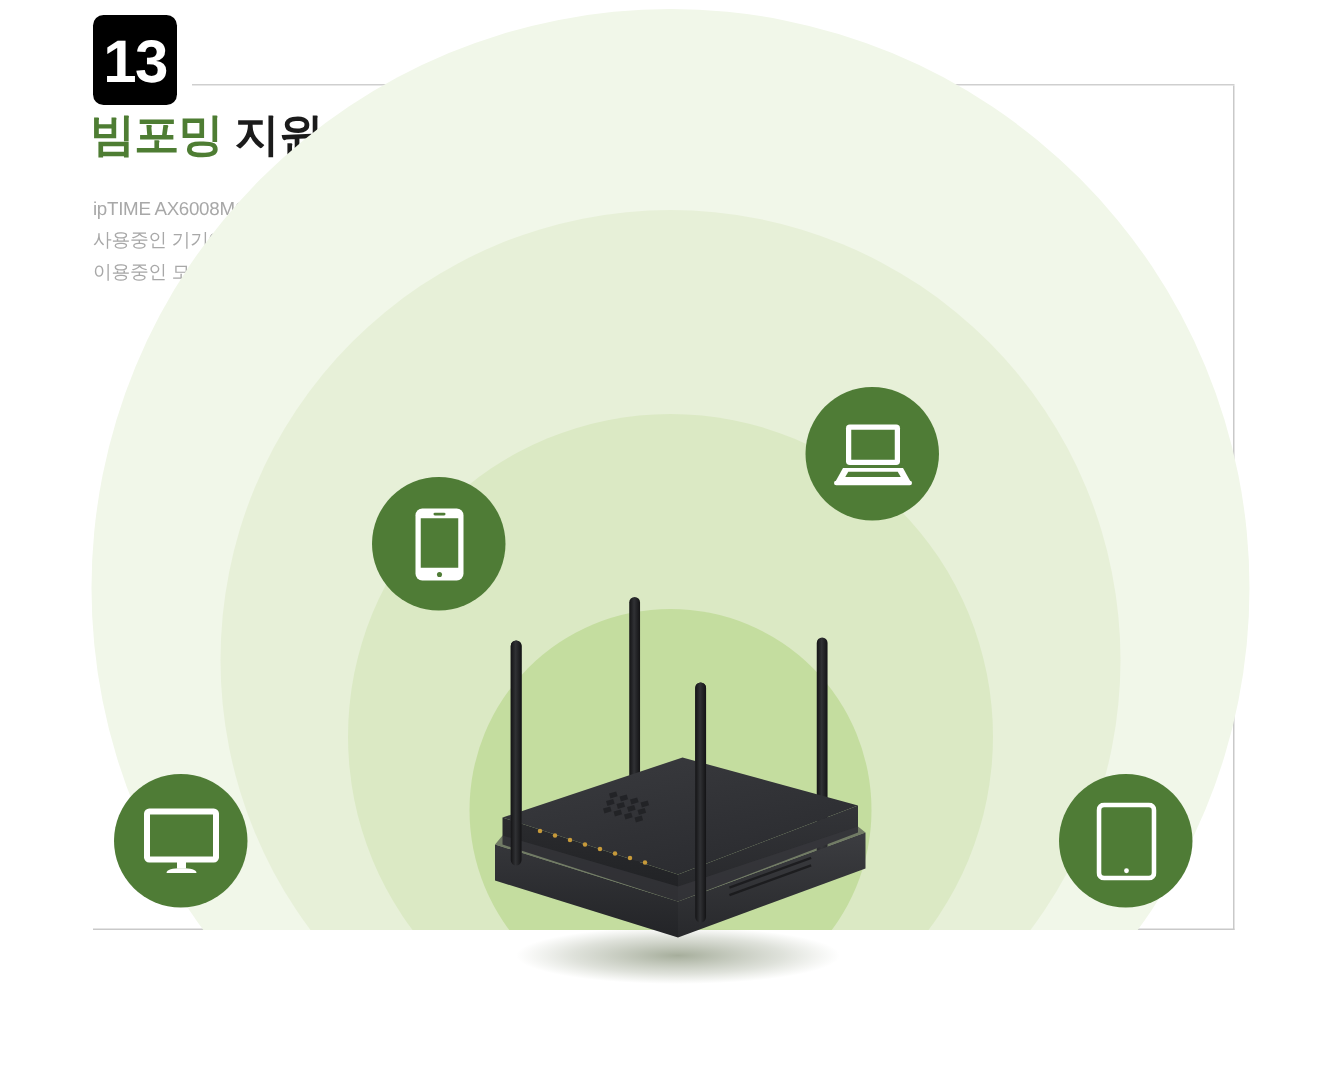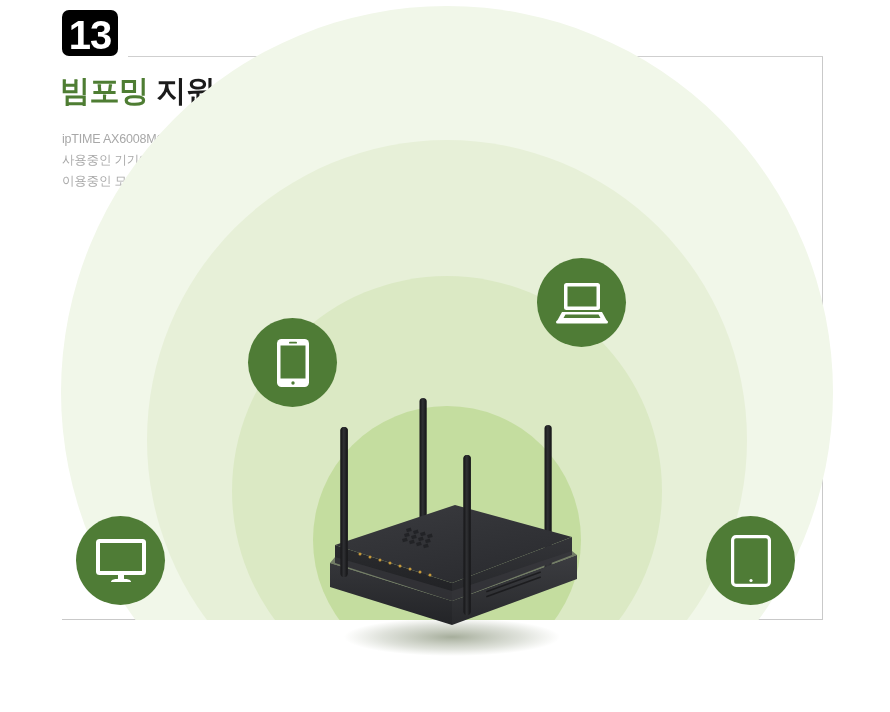--- a/index.html
+++ b/index.html
@@ -22,21 +22,21 @@
     height: 712px;
     background: #ffffff;
   }
 
   
   .badge {
     position: absolute;
     left: 62px;
     top: 10px;
     width: 56px;
-    height: 46px;
+    height: 60px;
     background: #000000;
     border-radius: 7px;
     overflow: visible;
   }
   .badge-num {
     position: absolute;
     left: 50%;
     top: 50%;
     transform: translate(-50%, -46%);
     color: #ffffff;

